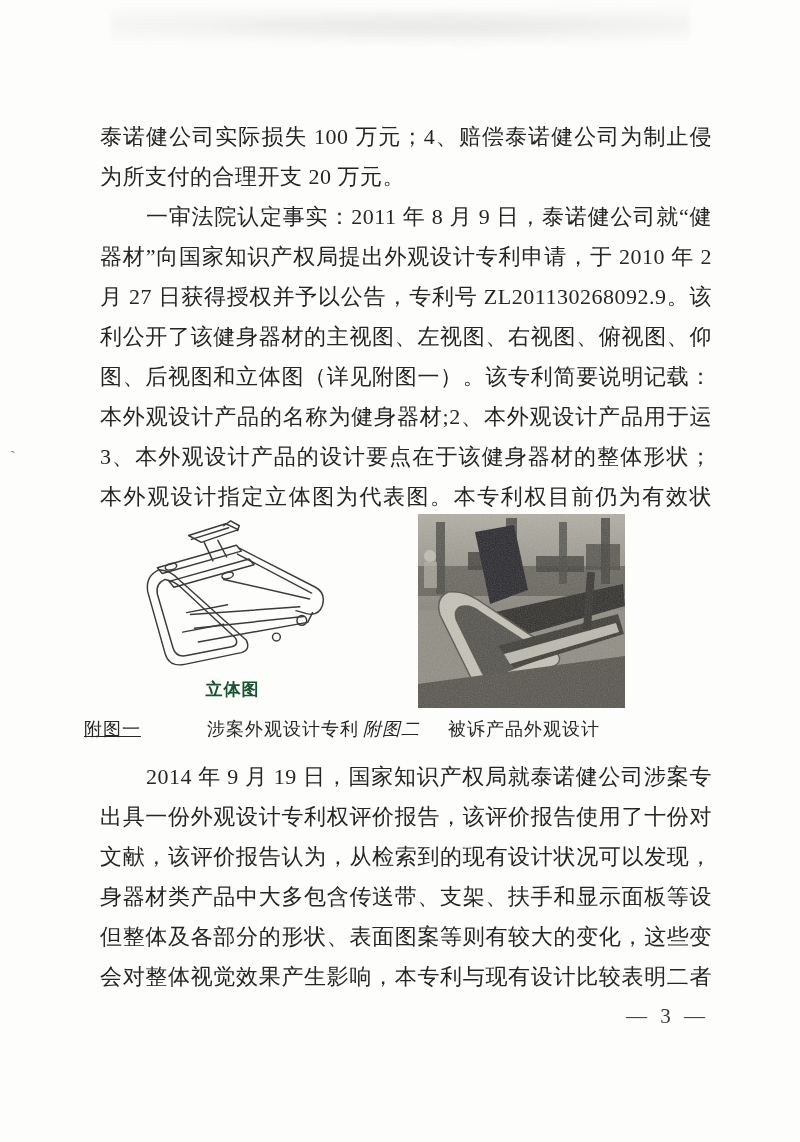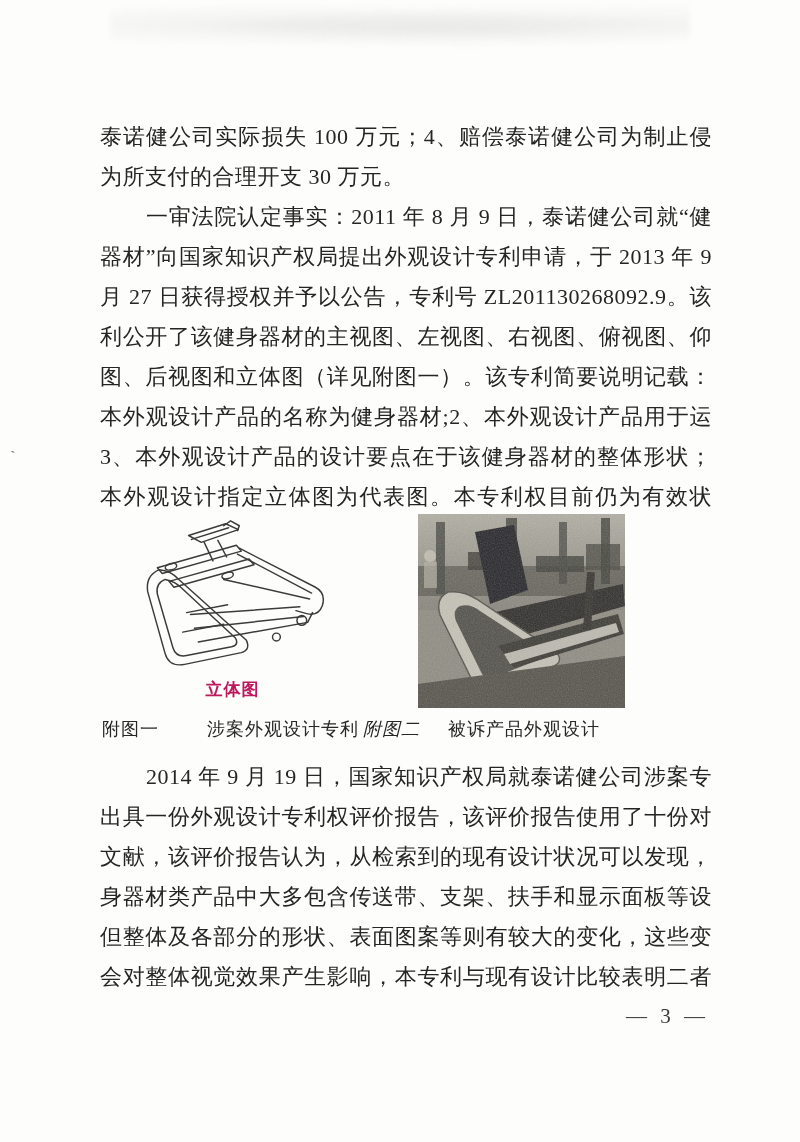--- a/index.html
+++ b/index.html
@@ -25,53 +25,53 @@
     height:40px;line-height:40px;font-size:22px;overflow:hidden;
     text-align:justify;text-align-last:justify;letter-spacing:.5px;
   }
   .line.short{text-align:left;text-align-last:left;}
   .line.indent{padding-left:46px;}
   
   .figure1{position:absolute;left:130px;top:518px;width:205px;height:158px;}
   .figure1 svg{width:100%;height:100%;}
   .fig1-label{
     position:absolute;left:130px;top:678px;width:205px;text-align:center;
-    font-size:17px;font-weight:bold;letter-spacing:1px;color:#be185d;
+    font-size:17px;font-weight:bold;letter-spacing:1px;color:#14532d;
   }
   .figure2{position:absolute;left:418px;top:514px;width:207px;height:194px;overflow:hidden;}
   .figure2 svg{width:100%;height:100%;display:block;}
   
   .caption span{position:absolute;top:714px;height:30px;line-height:30px;font-size:18px;
     letter-spacing:1px;white-space:nowrap;color:#272727;}
-  .cap-tag1{left:102px;}
+  .cap-tag1{left:84px;text-decoration:underline;}
   .cap-title1{left:185px;margin-left:22px;}
   .cap-tag2{left:363px;font-style:italic;}
   .cap-title2{left:448px;text-align:right;}
   
   .pagenum{
     position:absolute;left:626px;top:1004px;font-size:21px;letter-spacing:4px;
     color:#3a3a3a;white-space:nowrap;font-family:"Liberation Serif","DejaVu Serif",serif;
   }
 </style>
 </head>
 <body>
 
 <div class="page">
 
   <div class="scan-noise"></div>
   <div class="stray-mark">ˋ</div>
 
   <div class="textblock tb-p0">
     <div class="line">泰诺健公司实际损失 100 万元；4、赔偿泰诺健公司为制止侵权行</div>
-    <div class="line short">为所支付的合理开支 30 万元。</div>
+    <div class="line short">为所支付的合理开支 20 万元。</div>
   </div>
 
   <div class="textblock tb-p1">
     <div class="line indent">一审法院认定事实：2011 年 8 月 9 日，泰诺健公司就“健身</div>
-    <div class="line">器材”向国家知识产权局提出外观设计专利申请，于 2013 年 9</div>
+    <div class="line">器材”向国家知识产权局提出外观设计专利申请，于 2010 年 2</div>
     <div class="line">月 27 日获得授权并予以公告，专利号 ZL201130268092.9。该专</div>
     <div class="line">利公开了该健身器材的主视图、左视图、右视图、俯视图、仰视</div>
     <div class="line">图、后视图和立体图（详见附图一）。该专利简要说明记载：1、</div>
     <div class="line">本外观设计产品的名称为健身器材;2、本外观设计产品用于运动;</div>
     <div class="line">3、本外观设计产品的设计要点在于该健身器材的整体形状；4、</div>
     <div class="line">本外观设计指定立体图为代表图。本专利权目前仍为有效状态。</div>
   </div>
 
   <div class="figure1">
     <svg viewBox="0 0 210 160" xmlns="http://www.w3.org/2000/svg">

